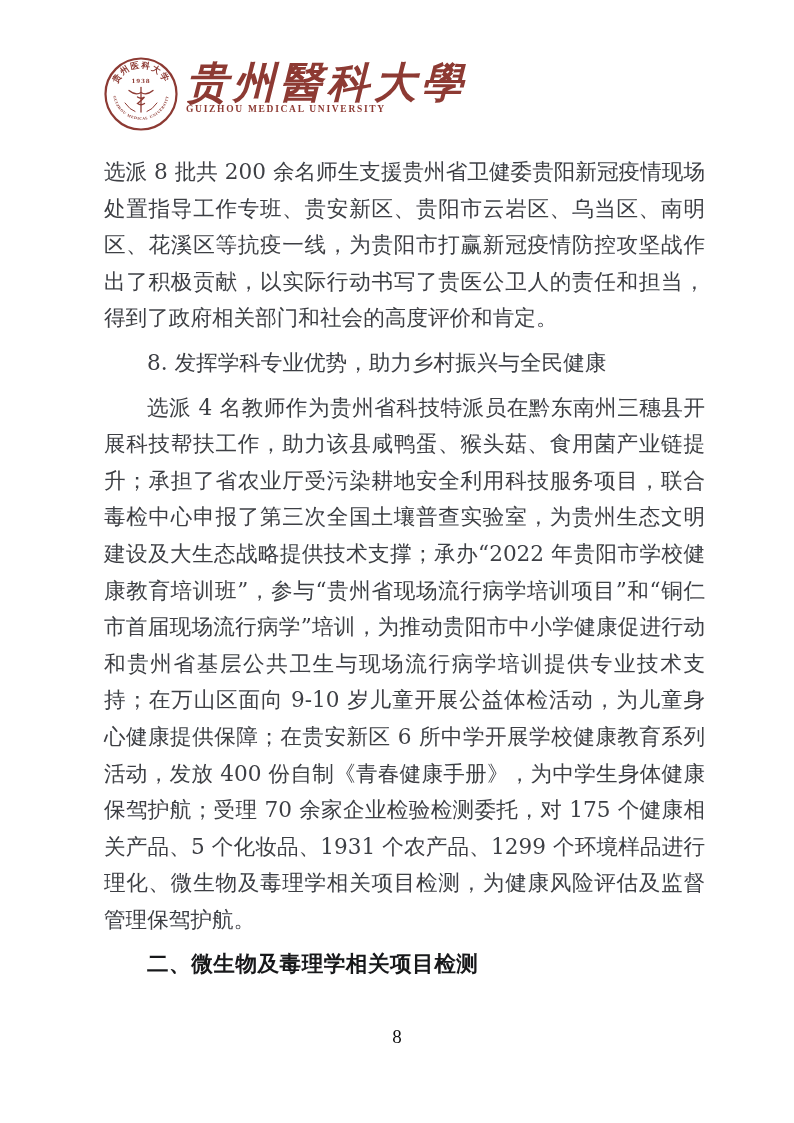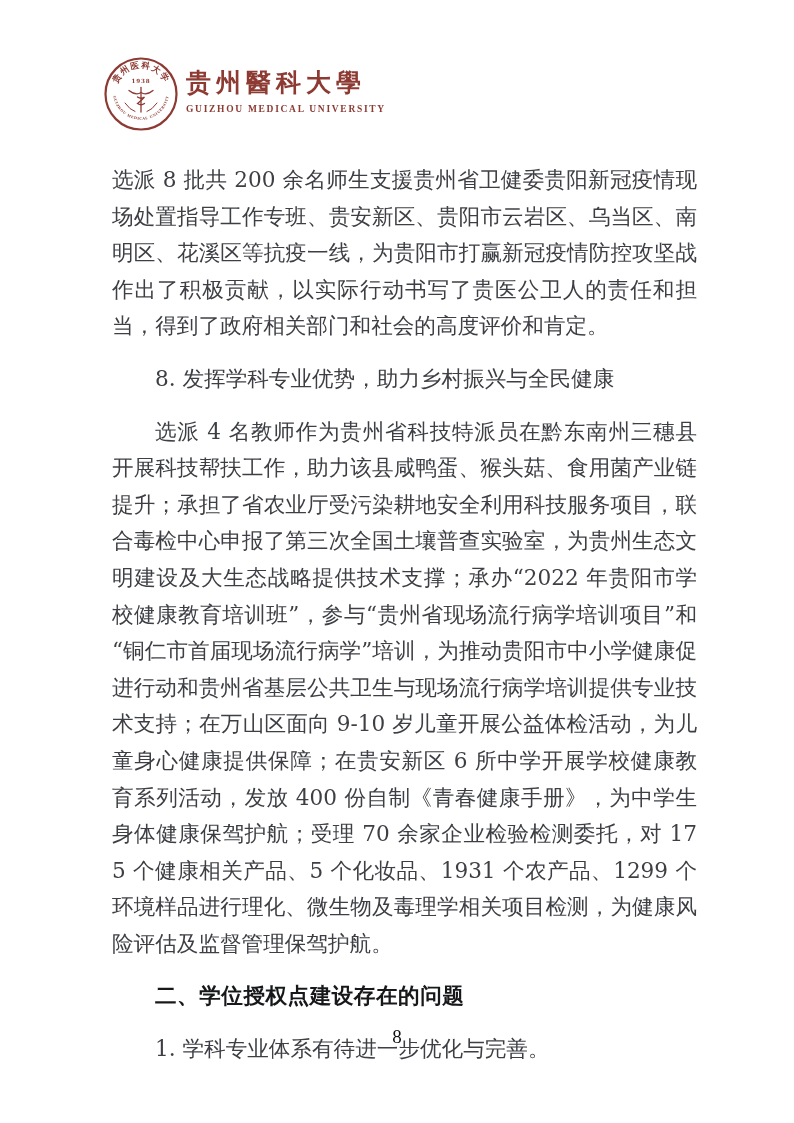--- a/index.html
+++ b/index.html
@@ -11,35 +11,35 @@
     font-family:"DejaVu Serif","Liberation Serif",serif;
   }
   
   .header{
     position:absolute;top:56px;left:103px;
     display:flex;align-items:flex-start;
   }
   .seal{width:76px;height:76px;flex:0 0 auto;}
   .brand{margin-left:7px;padding-top:10px;}
   .brand-zh{
-    font-size:25px;line-height:34px;font-weight:bold;
+    font-size:42px;line-height:34px;font-weight:bold;font-style:italic;
     letter-spacing:5px;white-space:nowrap;
     font-family:"DejaVu Serif","Liberation Serif",serif;
   }
   .brand-en{
     margin-top:4px;font-size:9.5px;font-weight:bold;letter-spacing:1.7px;
     font-family:"Liberation Serif","DejaVu Serif",serif;white-space:nowrap;
   }
   
   .doc-body{
     position:absolute;left:96px;top:146px;width:617px;
     font-size:21.6px;line-height:36.6px;
     text-align:justify;text-justify:inter-character;
   }
-  .para{margin:16px;word-break:break-all;}
+  .para{margin:8px;word-break:break-all;}
   .para.indent{text-indent:43px;}
   .para.heading{
     font-weight:bold;
     font-family:"DejaVu Sans","Liberation Sans",sans-serif;
     letter-spacing:0.5px;
   }
   
   .page-footer{
     position:absolute;left:0;top:1026px;width:100%;
     text-align:center;font-size:19px;
@@ -78,21 +78,20 @@
     <div class="brand">
       <div class="brand-zh" style="color: rgb(141, 58, 51);">贵州醫科大學</div>
       <div class="brand-en" style="color: rgb(141, 58, 51);">GUIZHOU MEDICAL UNIVERSITY</div>
     </div>
   </header>
 
   <main class="doc-body" id="doc-body" style="color: rgb(61, 63, 68);">
       <p class="para">选派 8 批共 200 余名师生支援贵州省卫健委贵阳新冠疫情现场处置指导工作专班、贵安新区、贵阳市云岩区、乌当区、南明区、花溪区等抗疫一线，为贵阳市打赢新冠疫情防控攻坚战作出了积极贡献，以实际行动书写了贵医公卫人的责任和担当，得到了政府相关部门和社会的高度评价和肯定。</p>
       <p class="para indent">8. 发挥学科专业优势，助力乡村振兴与全民健康</p>
       <p class="para indent">选派 4 名教师作为贵州省科技特派员在黔东南州三穗县开展科技帮扶工作，助力该县咸鸭蛋、猴头菇、食用菌产业链提升；承担了省农业厅受污染耕地安全利用科技服务项目，联合毒检中心申报了第三次全国土壤普查实验室，为贵州生态文明建设及大生态战略提供技术支撑；承办“2022 年贵阳市学校健康教育培训班”，参与“贵州省现场流行病学培训项目”和“铜仁市首届现场流行病学”培训，为推动贵阳市中小学健康促进行动和贵州省基层公共卫生与现场流行病学培训提供专业技术支持；在万山区面向 9-10 岁儿童开展公益体检活动，为儿童身心健康提供保障；在贵安新区 6 所中学开展学校健康教育系列活动，发放 400 份自制《青春健康手册》，为中学生身体健康保驾护航；受理 70 余家企业检验检测委托，对 175 个健康相关产品、5 个化妆品、1931 个农产品、1299 个环境样品进行理化、微生物及毒理学相关项目检测，为健康风险评估及监督管理保驾护航。</p>
-      <p class="para indent heading" style="color: rgb(23, 24, 26);">二、学位授权点建设存在的问题</p>
-      <p class="para indent">1. 学科专业体系有待进一步优化与完善。</p>
+      <p class="para indent heading" style="color: rgb(23, 24, 26);">二、微生物及毒理学相关项目检测</p>
     </main>
 
   <footer class="page-footer" style="color: rgb(17, 17, 17);">
     <span>8</span>
   </footer>
 
 </div>
 
 </body></html>

